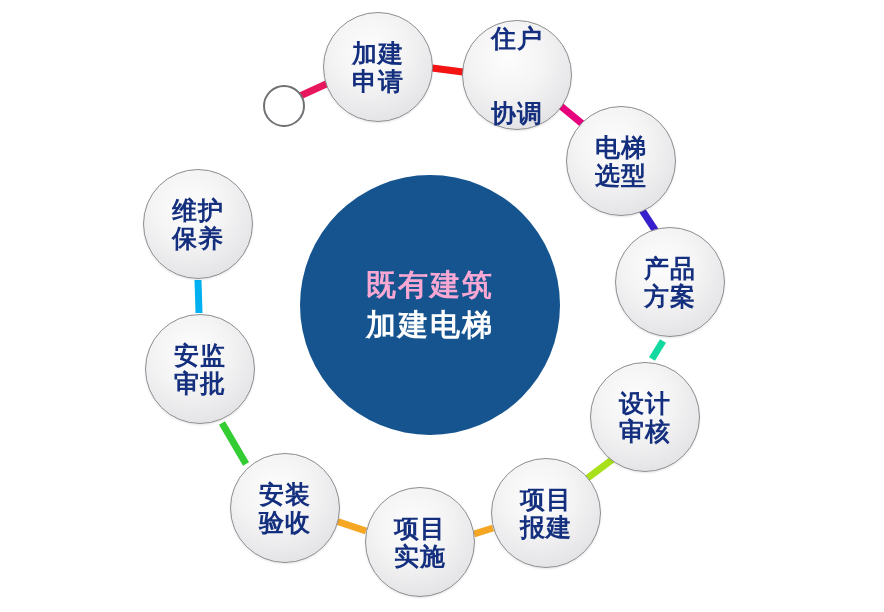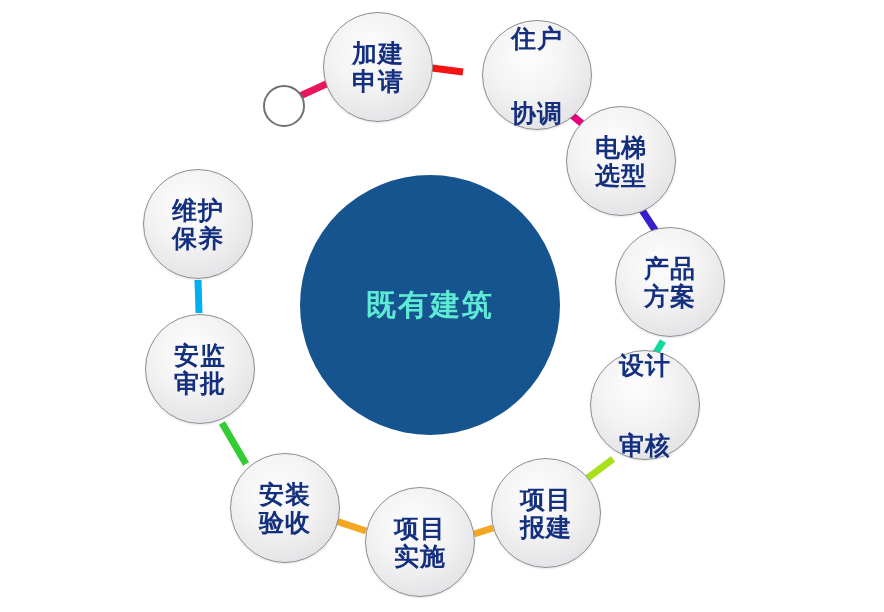--- a/index.html
+++ b/index.html
@@ -89,33 +89,33 @@
       <line x1="246" y1="464" x2="222" y2="423" stroke="#33cc33" stroke-width="7" stroke-linecap="butt"></line>
       <line x1="199" y1="313" x2="198" y2="280" stroke="#00b0f0" stroke-width="7" stroke-linecap="butt"></line>
     </svg>
 
   <div id="node-layer">
       <div class="node start-node" style="border-color: rgb(111, 113, 116); background: rgb(255, 255, 255); left: 263px; top: 85px; width: 42px; height: 42px;"></div>
       <div class="node step-node" style="left: 323px; top: 12px; width: 110px; height: 110px;">
         <div class="step-line">加建</div>
         <div class="step-line">申请</div>
       </div>
-      <div class="node step-node" style="left: 482px; top: 20px; width: 110px; height: 110px; gap: 47px;">
+      <div class="node step-node" style="left: 462px; top: 20px; width: 110px; height: 110px; gap: 47px;">
         <div class="step-line">住户</div>
         <div class="step-line">协调</div>
       </div>
       <div class="node step-node" style="left: 566px; top: 106px; width: 110px; height: 110px;">
         <div class="step-line">电梯</div>
         <div class="step-line">选型</div>
       </div>
       <div class="node step-node" style="left: 615px; top: 227px; width: 110px; height: 110px;">
         <div class="step-line">产品</div>
         <div class="step-line">方案</div>
       </div>
-      <div class="node step-node" style="left: 590px; top: 350px; width: 110px; height: 110px; justify-content: space-between;">
+      <div class="node step-node" style="left: 590px; top: 362px; width: 110px; height: 110px;">
         <div class="step-line">设计</div>
         <div class="step-line">审核</div>
       </div>
       <div class="node step-node" style="left: 491px; top: 458px; width: 110px; height: 110px;">
         <div class="step-line">项目</div>
         <div class="step-line">报建</div>
       </div>
       <div class="node step-node" style="left: 365px; top: 487px; width: 110px; height: 110px;">
         <div class="step-line">项目</div>
         <div class="step-line">实施</div>
@@ -126,17 +126,18 @@
       </div>
       <div class="node step-node" style="left: 145px; top: 314px; width: 110px; height: 110px;">
         <div class="step-line">安监</div>
         <div class="step-line">审批</div>
       </div>
       <div class="node step-node" style="left: 143px; top: 169px; width: 110px; height: 110px;">
         <div class="step-line">维护</div>
         <div class="step-line">保养</div>
       </div>
       <div class="node hub-node" style="background: rgb(21, 84, 143); left: 300px; top: 175px; width: 260px; height: 260px;">
-        <div class="hub-line" style="color: #5eead4;">既有建筑</div>
+        <div class="hub-line" style="color: #f9a8d4;">既有建筑</div>
+        <div class="hub-line" style="color: rgb(255, 255, 255);">加建电梯</div>
       </div>
     </div>
 
 </div>
 
 </body></html>

